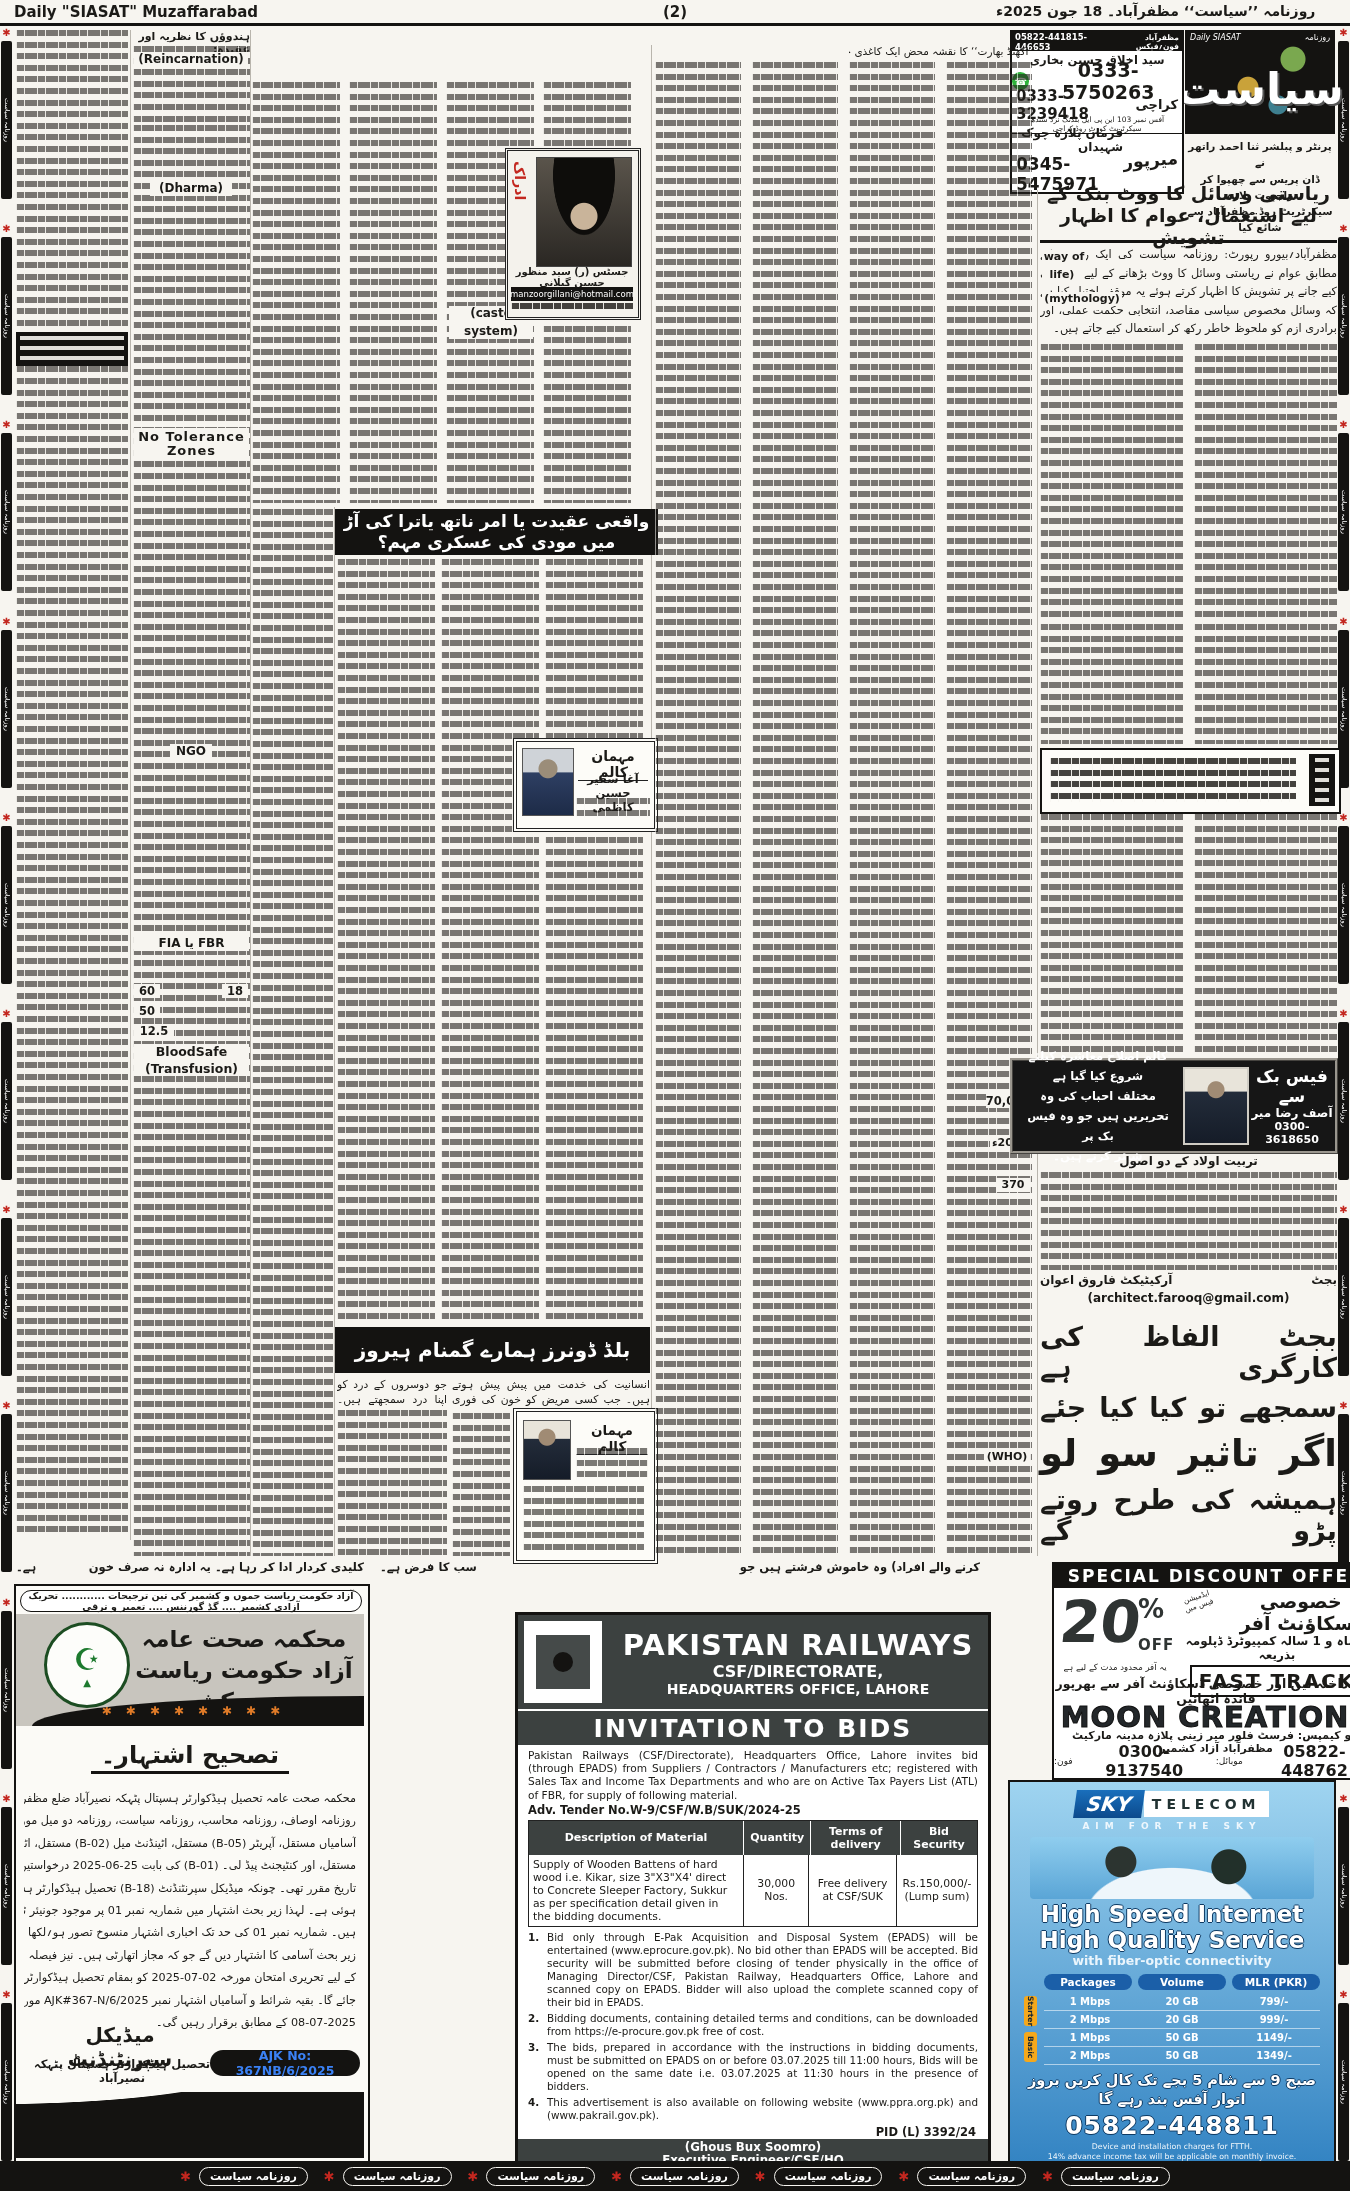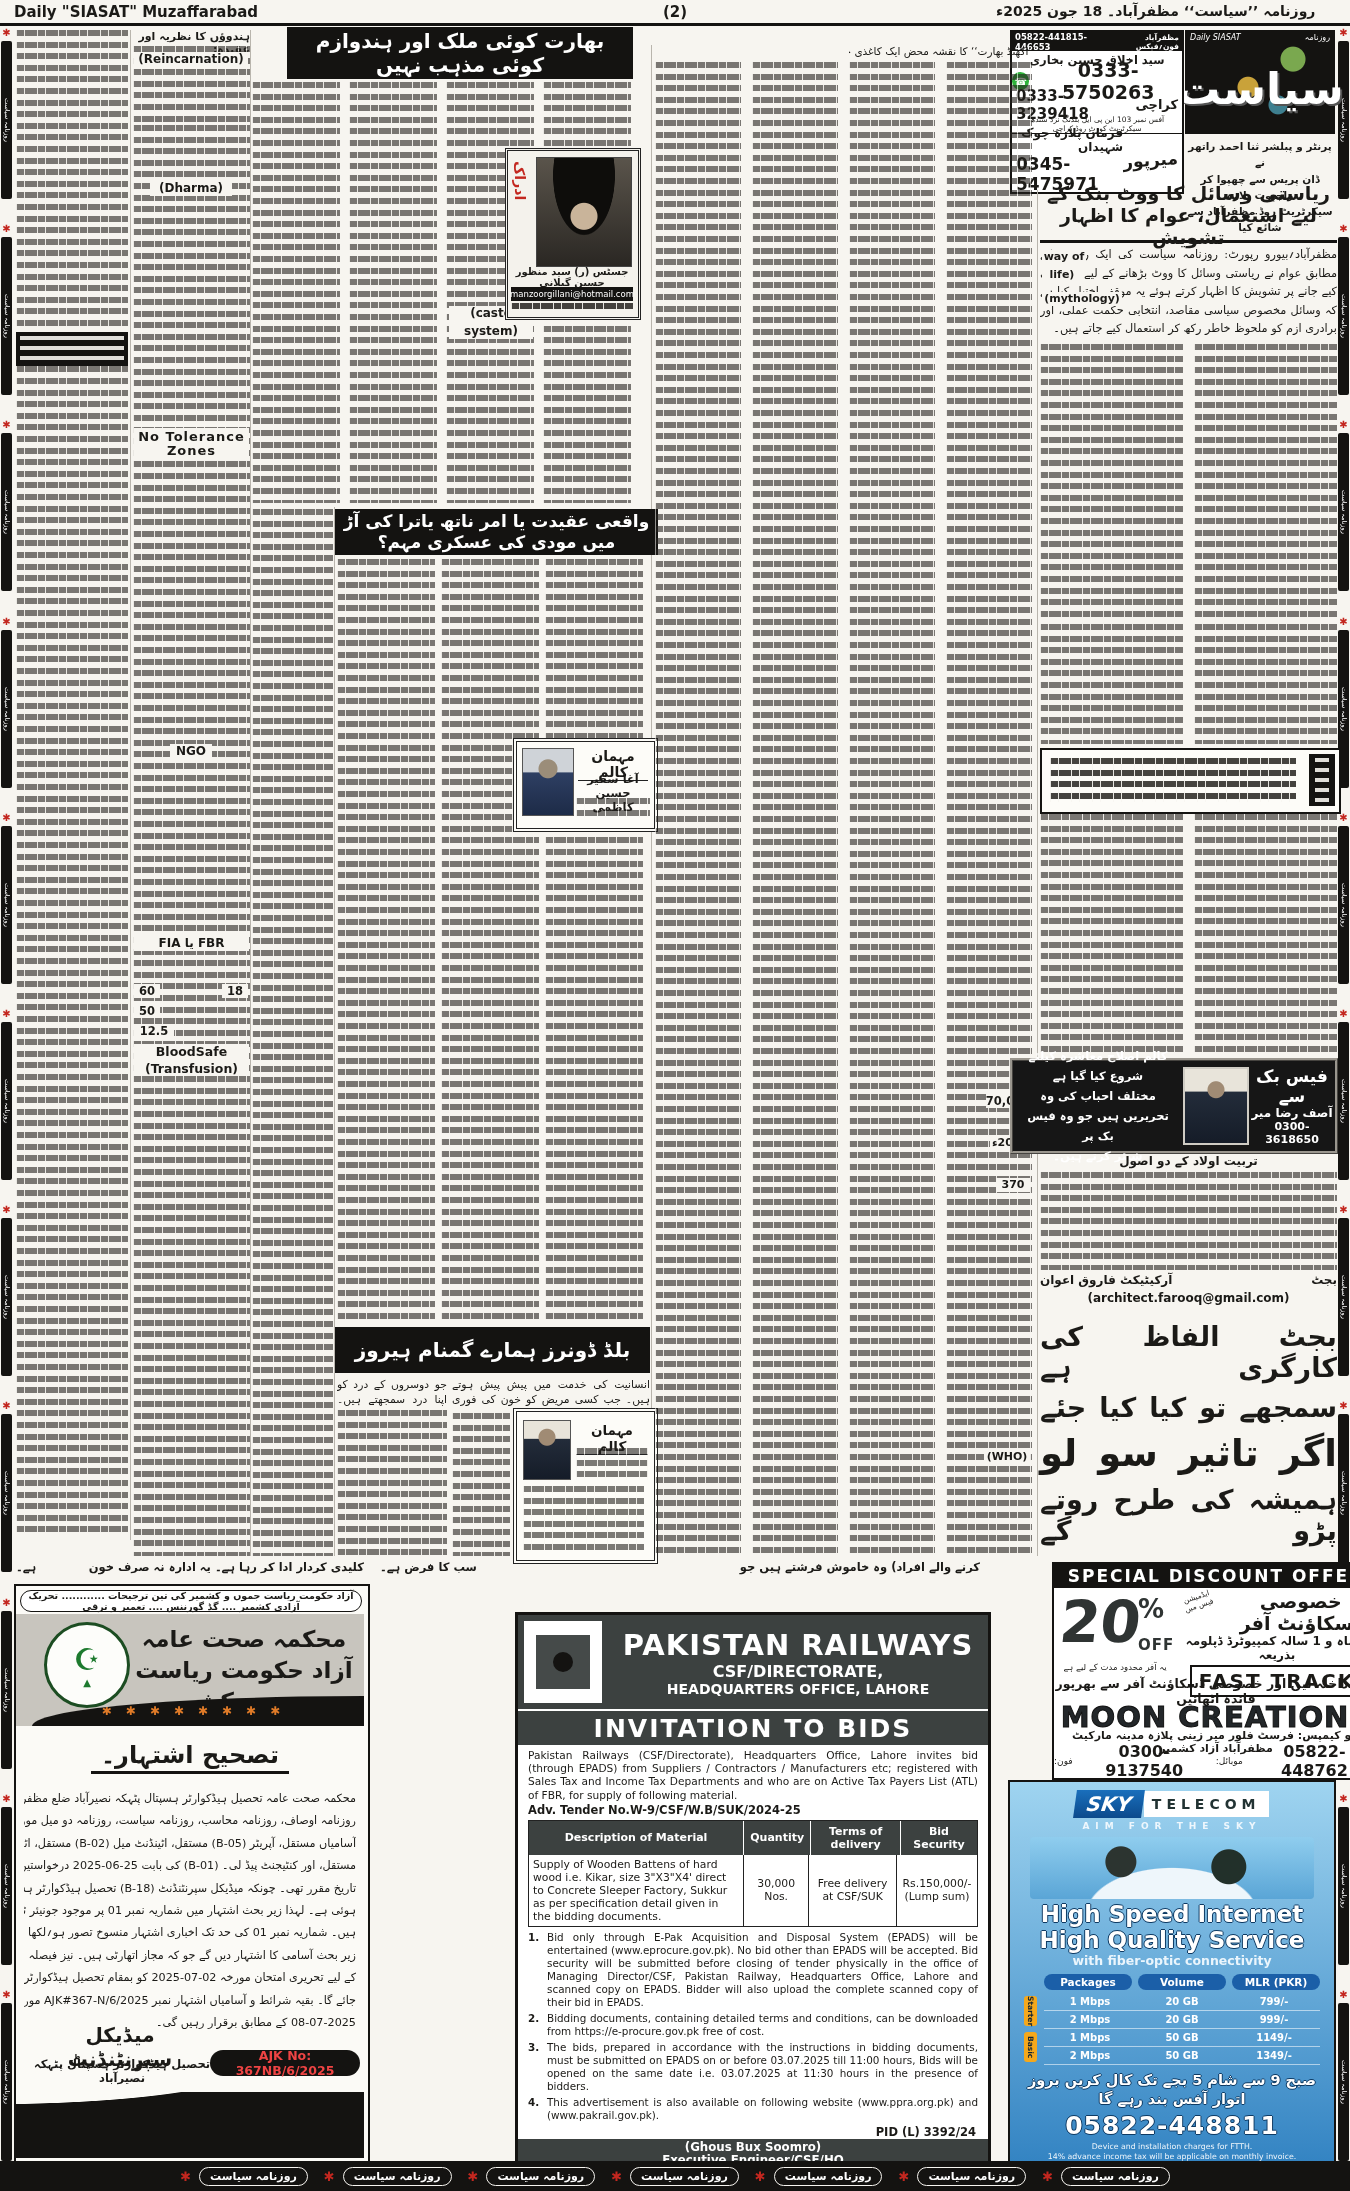--- a/index.html
+++ b/index.html
@@ -210,21 +210,20 @@
   <div class="abs tok" style="left:134px;top:428px;width:115px;height:32px;font-size:13px;letter-spacing:1px;">No Tolerance Zones</div>
   <div class="abs tok" style="left:170px;top:744px;width:42px;height:15px;font-size:12px;">NGO</div>
   <div class="abs tok ur" style="left:134px;top:936px;width:115px;height:15px;font-size:12px;">FBR یا FIA</div>
   <div class="abs tok" style="left:222px;top:984px;width:26px;height:14px;font-size:11.5px;">18</div>
   <div class="abs tok" style="left:134px;top:984px;width:26px;height:14px;font-size:11.5px;">60</div>
   <div class="abs tok" style="left:134px;top:1004px;width:26px;height:14px;font-size:11.5px;">50</div>
   <div class="abs tok" style="left:134px;top:1024px;width:40px;height:14px;font-size:11.5px;">12.5</div>
   <div class="abs tok" style="left:134px;top:1044px;width:115px;height:15px;font-size:12.5px;">BloodSafe</div>
   <div class="abs tok" style="left:134px;top:1061px;width:115px;height:15px;font-size:12.5px;">(Transfusion)</div>
 
-  <div class="abs hl ur b" style="left:287px;top:27px;width:346px;height:52px;font-size:20px;line-height:1.2;">بھارت کوئی ملک اور ہندوازم کوئی مذہب نہیں</div>
   <div class="abs sim" style="left:252px;top:82px;width:88px;height:421px;"></div>
   <div class="abs sim" style="left:349px;top:82px;width:88px;height:421px;"></div>
   <div class="abs sim" style="left:446px;top:82px;width:88px;height:421px;"></div>
   <div class="abs sim" style="left:543px;top:82px;width:88px;height:421px;"></div>
   <div class="abs tok" style="left:449px;top:306px;width:84px;height:15px;font-size:12px;">(caste</div>
   <div class="abs tok" style="left:449px;top:324px;width:84px;height:15px;font-size:12px;">system)</div>
 
   <div class="abs" style="left:505px;top:148px;width:130px;height:166px;border:3px double #222;background:#f4f2ec;">
     <div class="abs vt b" style="left:4px;top:10px;height:100px;color:#c3271f;font-size:14px;">ادراک</div>
     <div class="abs ph1" style="left:28px;top:6px;width:94px;height:108px;border:1px solid #444;"></div>
@@ -345,21 +344,21 @@
       <div class="hline">تاریخ مقرر تھی۔ چونکہ میڈیکل سپرنٹنڈنٹ (B-18) تحصیل ہیڈکوارٹر ہسپتال پٹہکہ نصیرآباد تحت ضابطہ تقرری</div>
       <div class="hline">ہوئی ہے۔ لہذا زیر بحث اشتہار میں شماریہ نمبر 01 پر موجود جونیئر ٹیکنیشن میڈیکل B-09 کے لیے ڈسٹرکٹ ہیلتھ</div>
       <div class="hline">ہیں۔ شماریہ نمبر 01 کی حد تک اخباری اشتہار منسوخ تصور ہو؍لکھا و پڑھا جائے۔ ڈسٹرکٹ ہیلتھ آفیسر صاحب</div>
       <div class="hline">زیر بحث آسامی کا اشتہار دیں گے جو کہ مجاز اتھارٹی ہیں۔ نیز فیصلہ عدالت العظمیٰ مصدرہ 02-07-2024</div>
       <div class="hline">کے لیے تحریری امتحان مورخہ 02-07-2025 کو بمقام تحصیل ہیڈکوارٹر ہسپتال پٹہکہ نصیرآباد منعقد ہوگا اور</div>
       <div class="hline">جائے گا۔ بقیہ شرائط و آسامیاں اشتہار نمبر AJK#367-N/6/2025 مورخہ 11 جون 2025ء حسب</div>
       <div class="hline">08-07-2025 کے مطابق برقرار رہیں گی۔</div>
     </div>
   <div class="abs ur b ctr" style="left:30px;top:2034px;width:180px;height:26px;font-size:20px;">میڈیکل سپرنٹنڈنٹ</div>
   <div class="abs ur b ctr" style="left:24px;top:2062px;width:196px;height:18px;font-size:11.5px;">تحصیل ہیڈکوارٹر ہسپتال پٹہکہ نصیرآباد</div>
-  <div class="abs ctr b" style="left:210px;top:2050px;width:150px;height:26px;background:#141311;color:#ef4444;border-radius:13px;font-size:12.5px;">AJK No: 367NB/6/2025</div>
+  <div class="abs ctr b" style="left:210px;top:2050px;width:150px;height:26px;background:#141311;color:#3b82f6;border-radius:13px;font-size:12.5px;">AJK No: 367NB/6/2025</div>
   <div class="abs" style="left:16px;top:2092px;width:348px;height:66px;background:radial-gradient(ellipse 130% 100% at -8% -40%,#fbfaf6 58%,#141311 59%);"></div>
 
   <div class="abs" style="left:515px;top:1612px;width:470px;height:548px;border:3px solid #141311;background:#fff;">
     <div class="dark" style="height:94px;display:flex;align-items:center;">
       <div class="ctr" style="width:78px;height:82px;background:#fff;margin:4px 6px;flex:none;">
           <div class="star5">
             <div class="core"></div>
           </div>
         </div>
       <div style="flex:1;text-align:center;">

